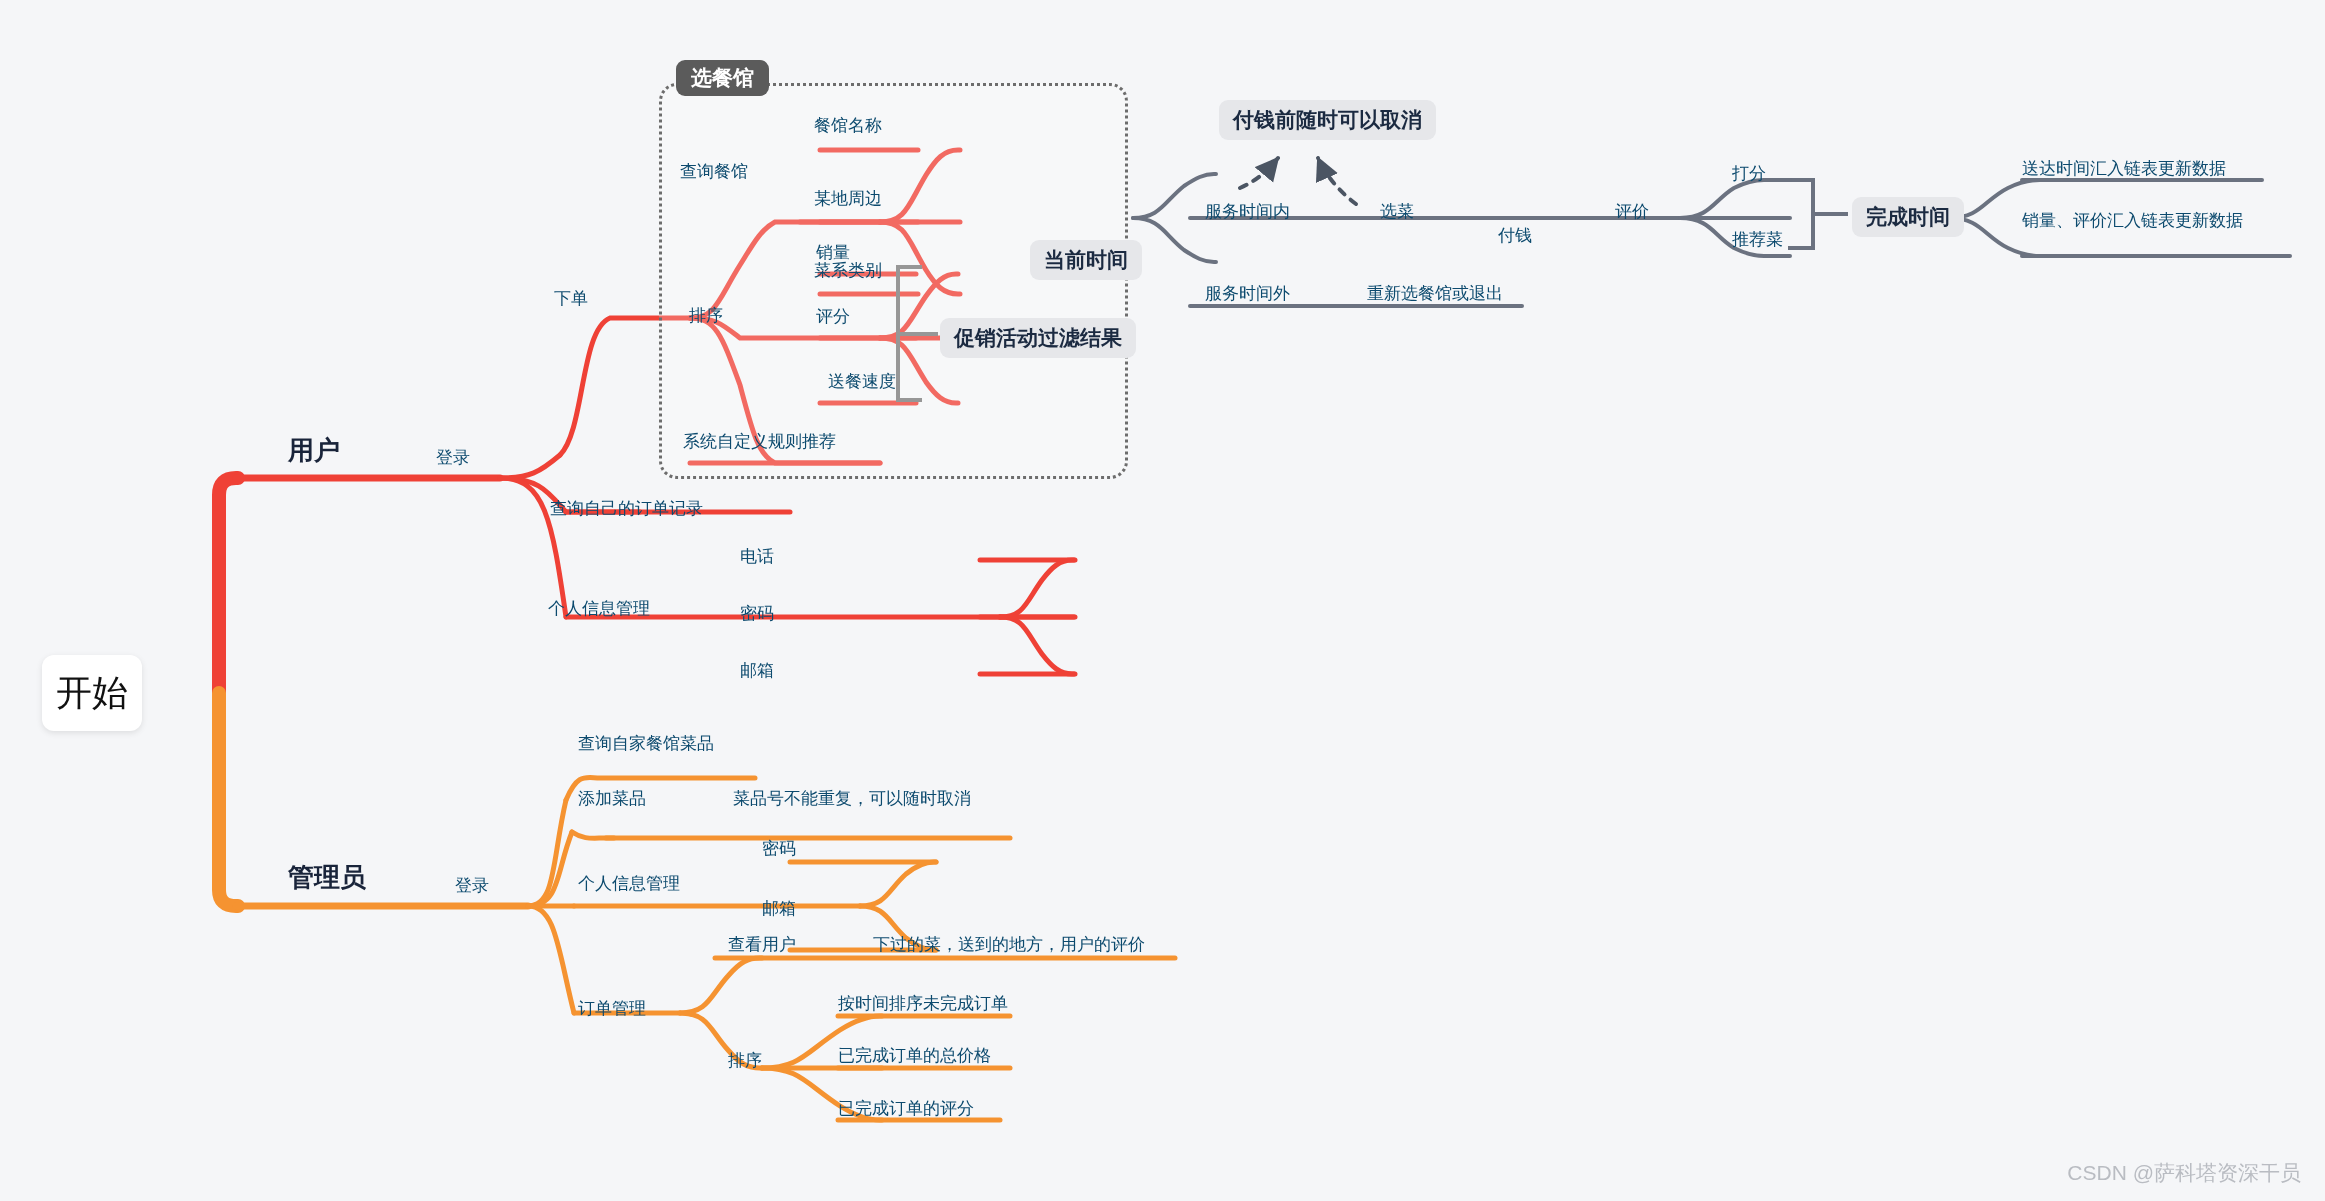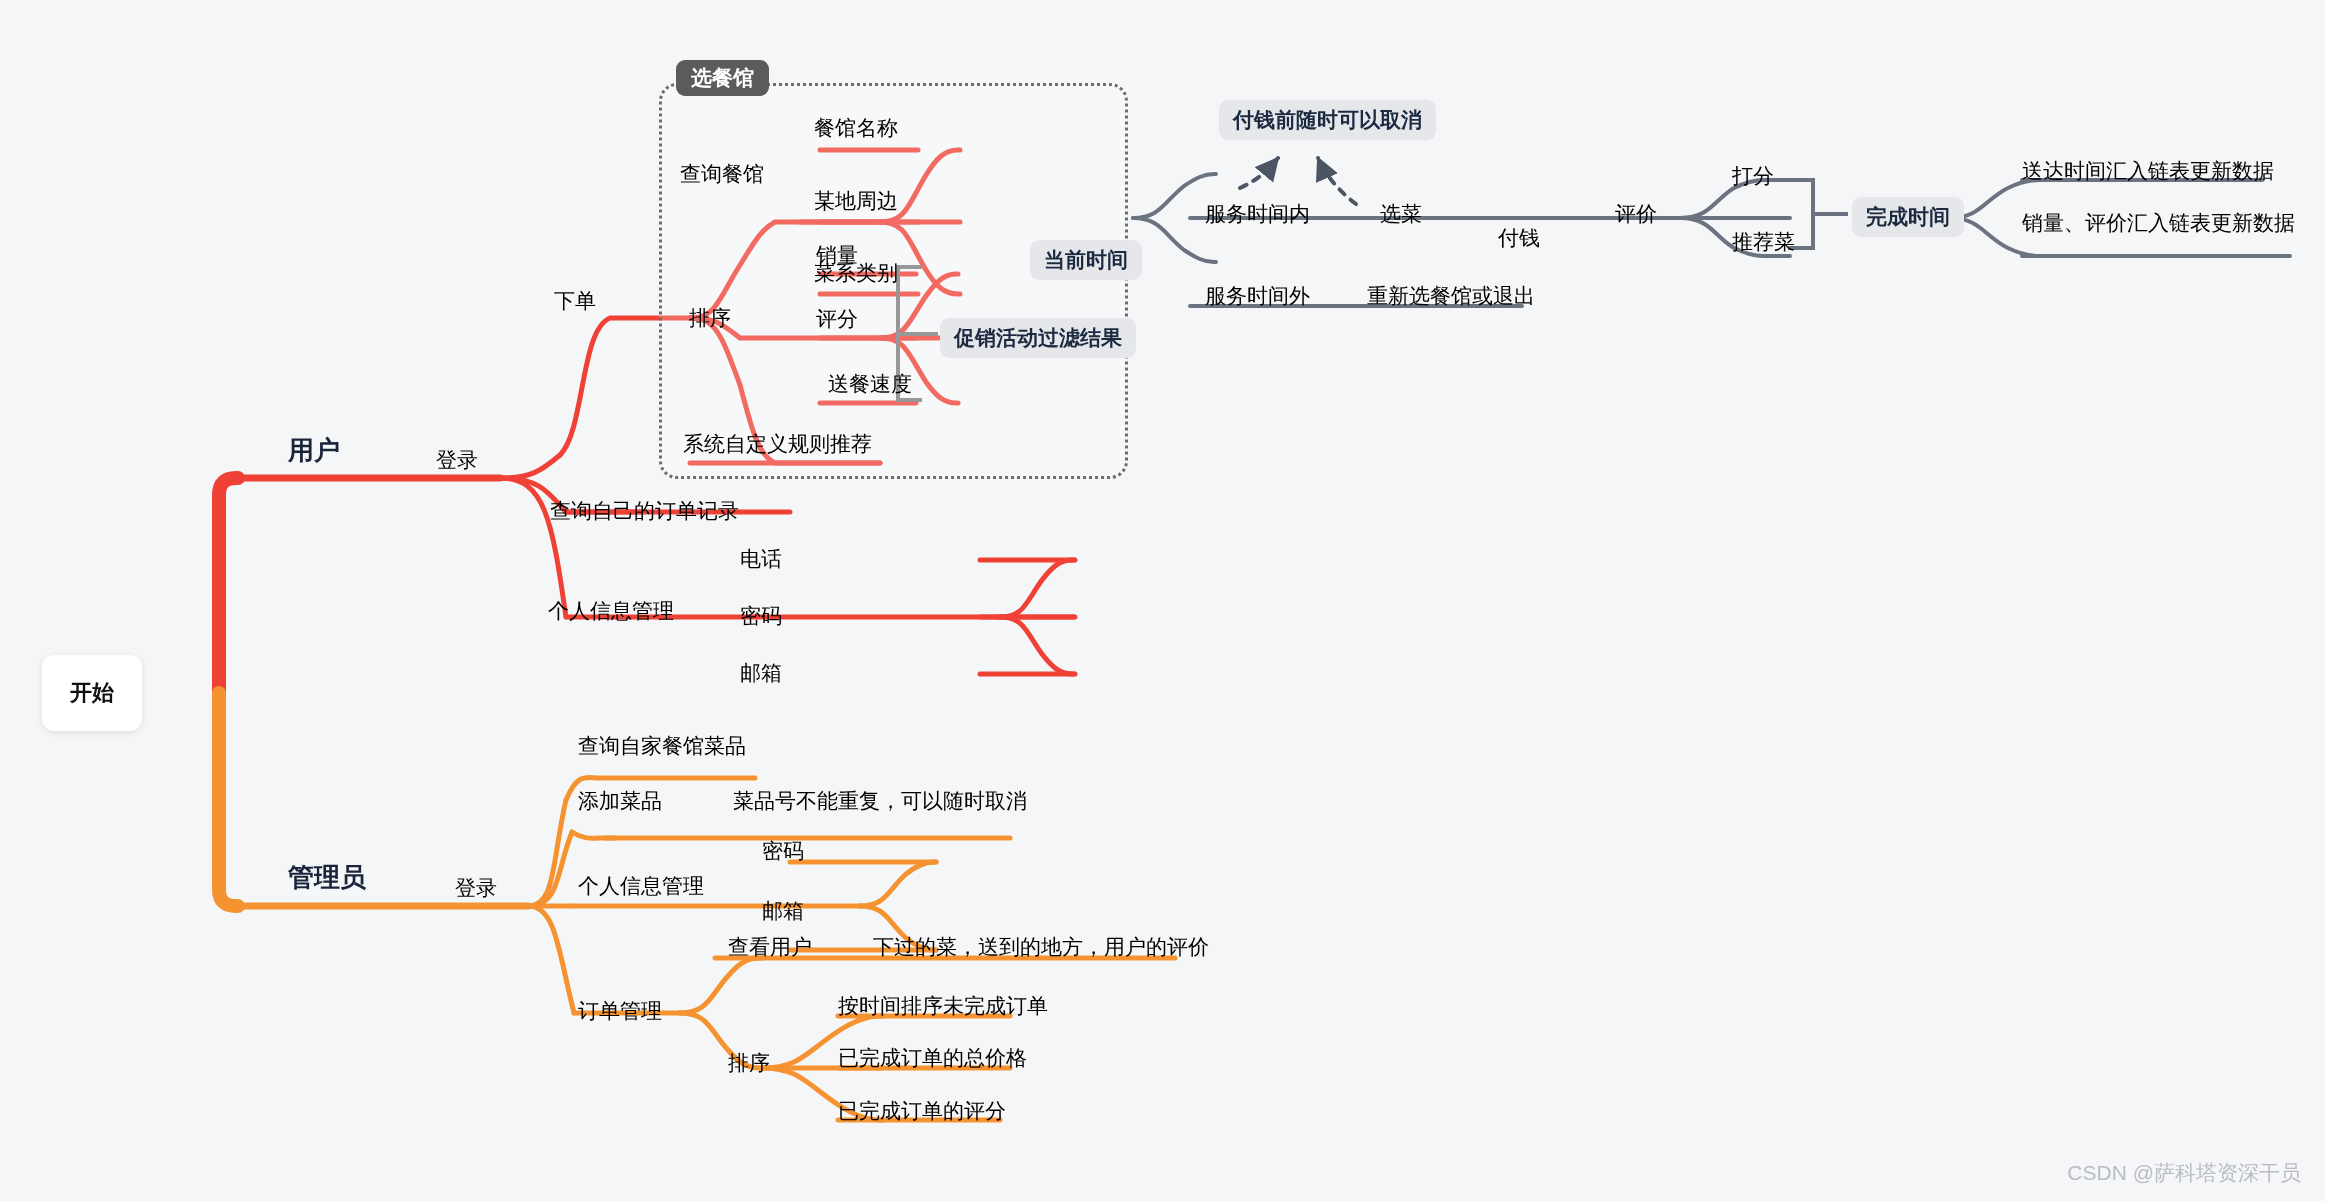--- a/index.html
+++ b/index.html
@@ -5,23 +5,23 @@
   html,body{margin:0;padding:0;}
   body{
     width:2325px;height:1201px;
     background:#f5f6f8;
     font-family:"Liberation Sans","DejaVu Sans",sans-serif;
     overflow:hidden;position:relative;
   }
   #stage{position:absolute;inset:0;width:2325px;height:1201px;}
   svg.wires{position:absolute;left:0;top:0;width:2325px;height:1201px;pointer-events:none;}
 
-  .lbl{position:absolute;white-space:nowrap;color:#000000;font-size:21px;line-height:1;}
+  .lbl{position:absolute;white-space:nowrap;color:#0c4a6e;font-size:17px;line-height:1;}
   .lbl.root{
-    color:#111;font-size:22px;font-weight:700;
+    color:#111;font-size:36px;font-weight:400;
   }
   .rootbox{
     position:absolute;background:#ffffff;border-radius:12px;
     box-shadow:0 2px 6px rgba(0,0,0,.10);
     display:flex;align-items:center;justify-content:center;
   }
   .branch-title{font-size:26px;font-weight:700;color:#19243a;}
   .chip{
     position:absolute;background:#e6e7ea;border-radius:9px;
     color:#1b2a41;font-weight:700;font-size:21px;

